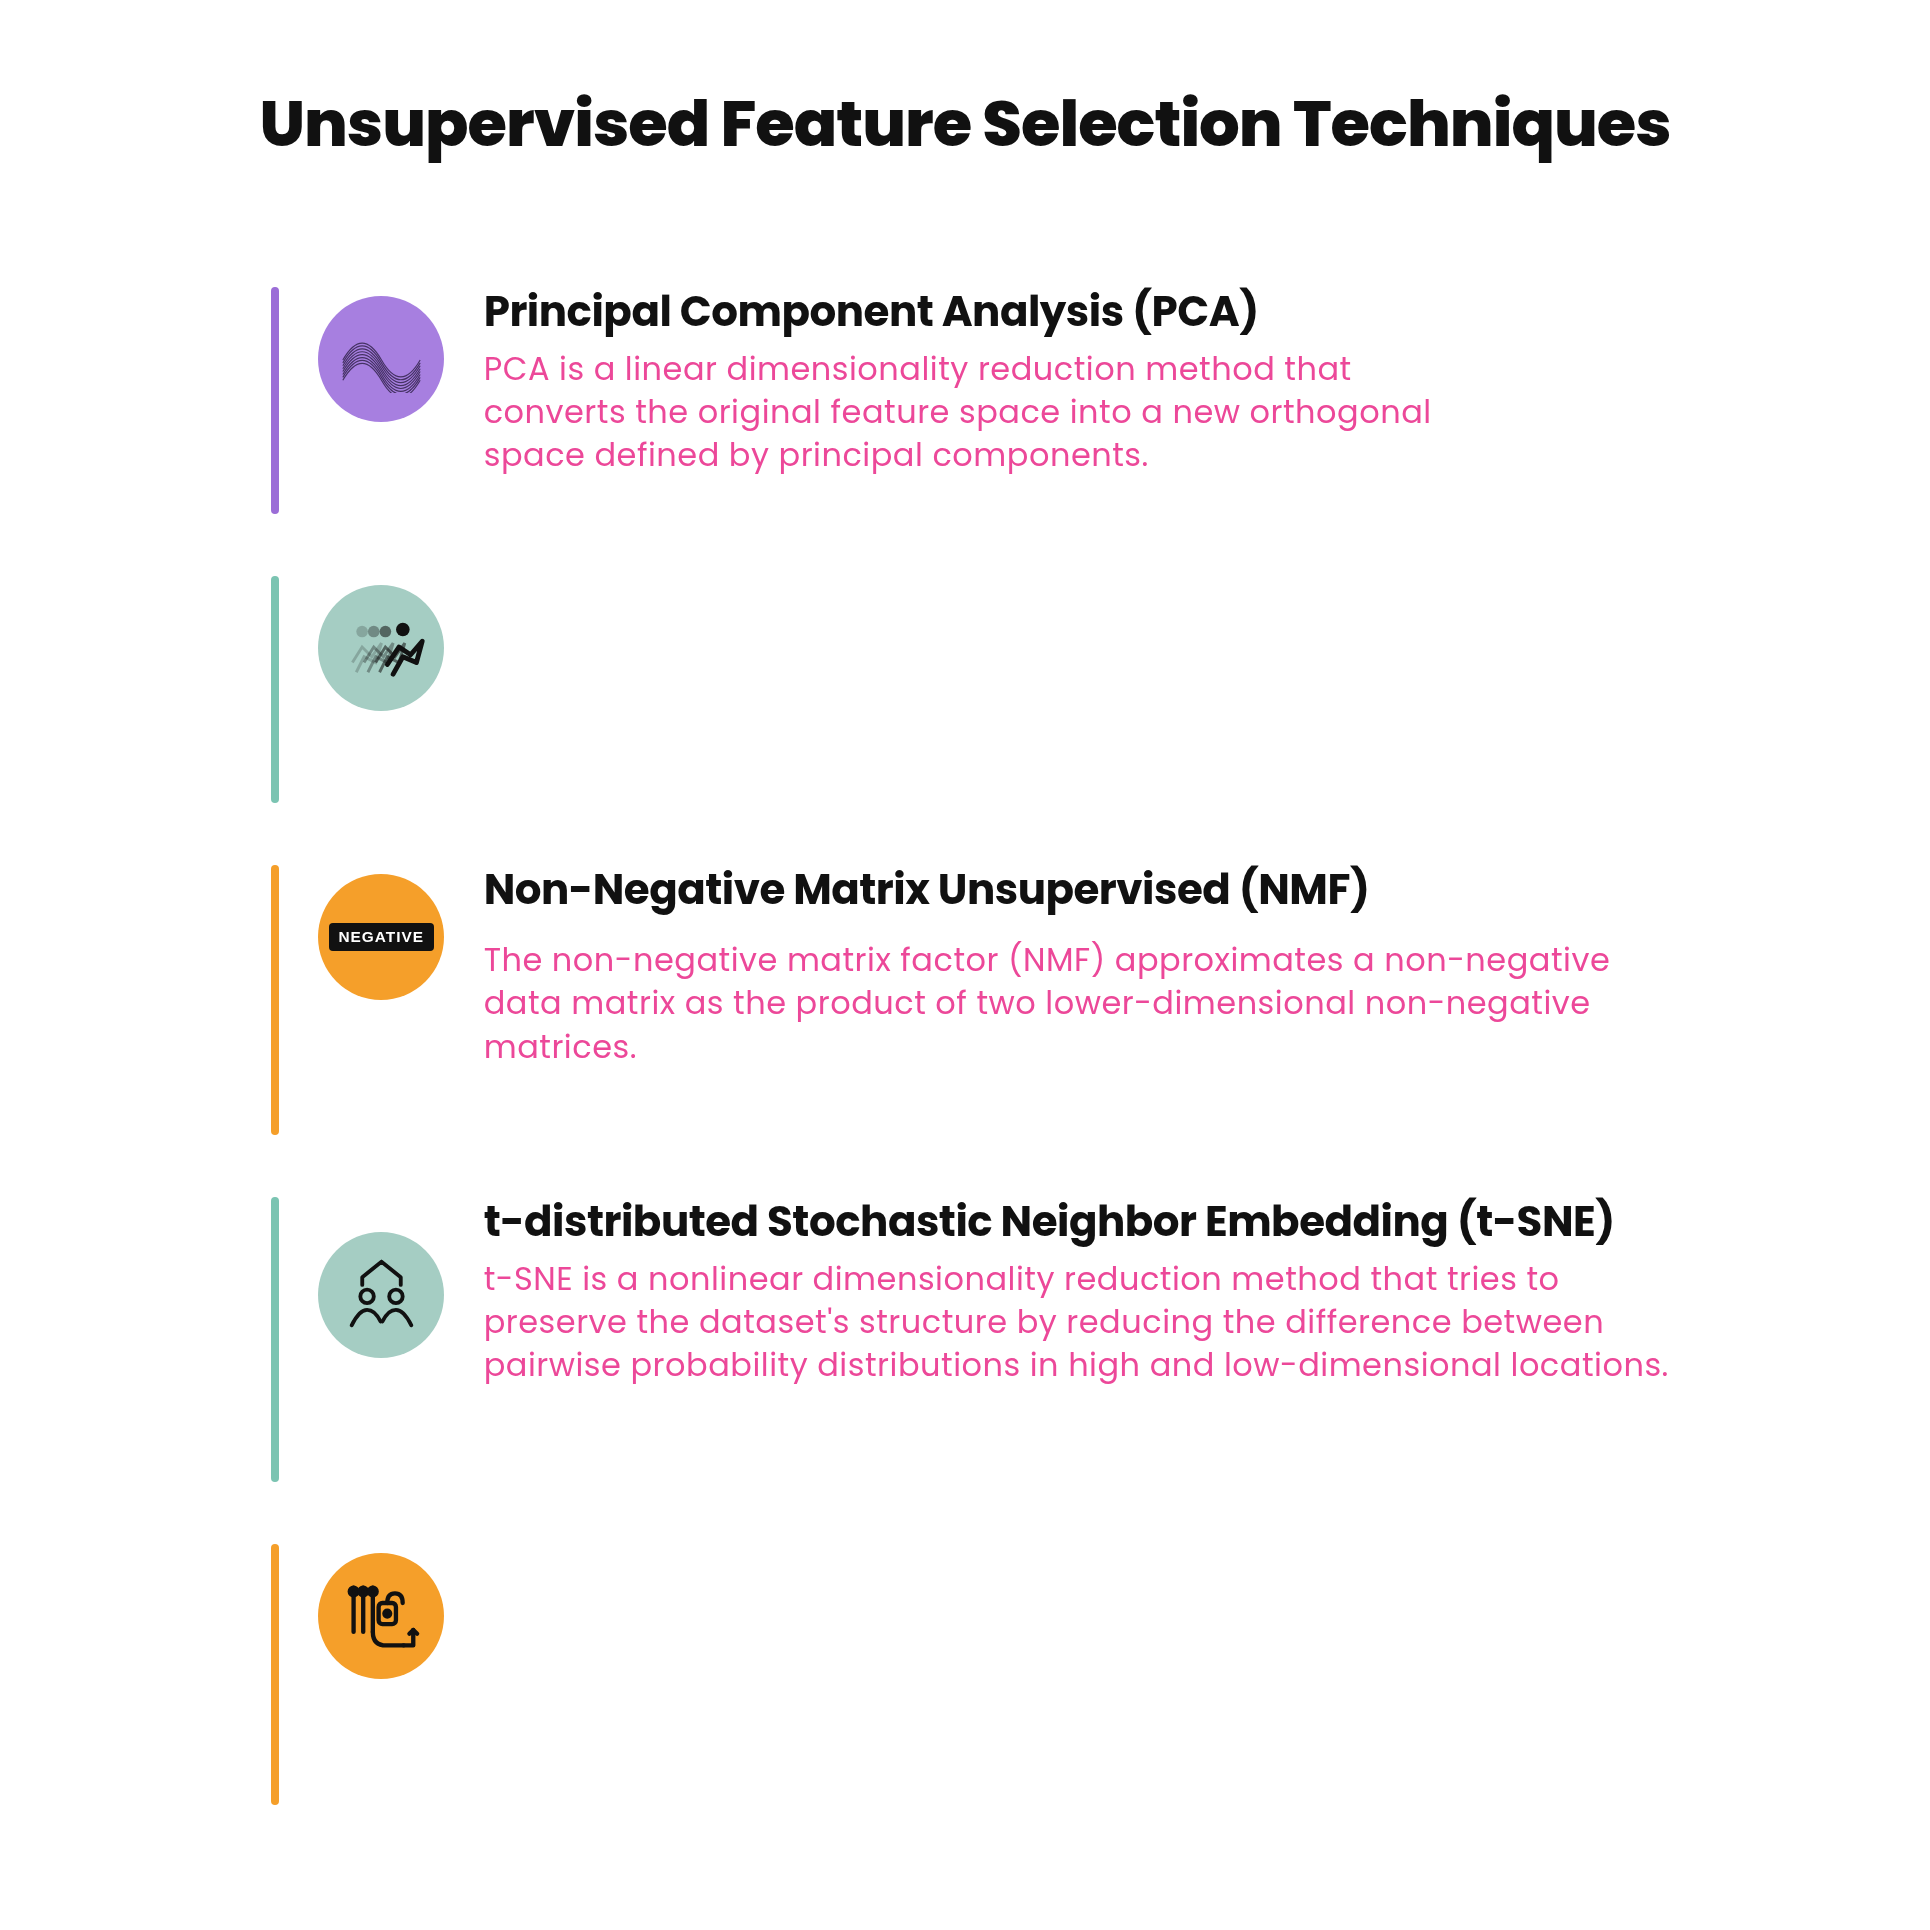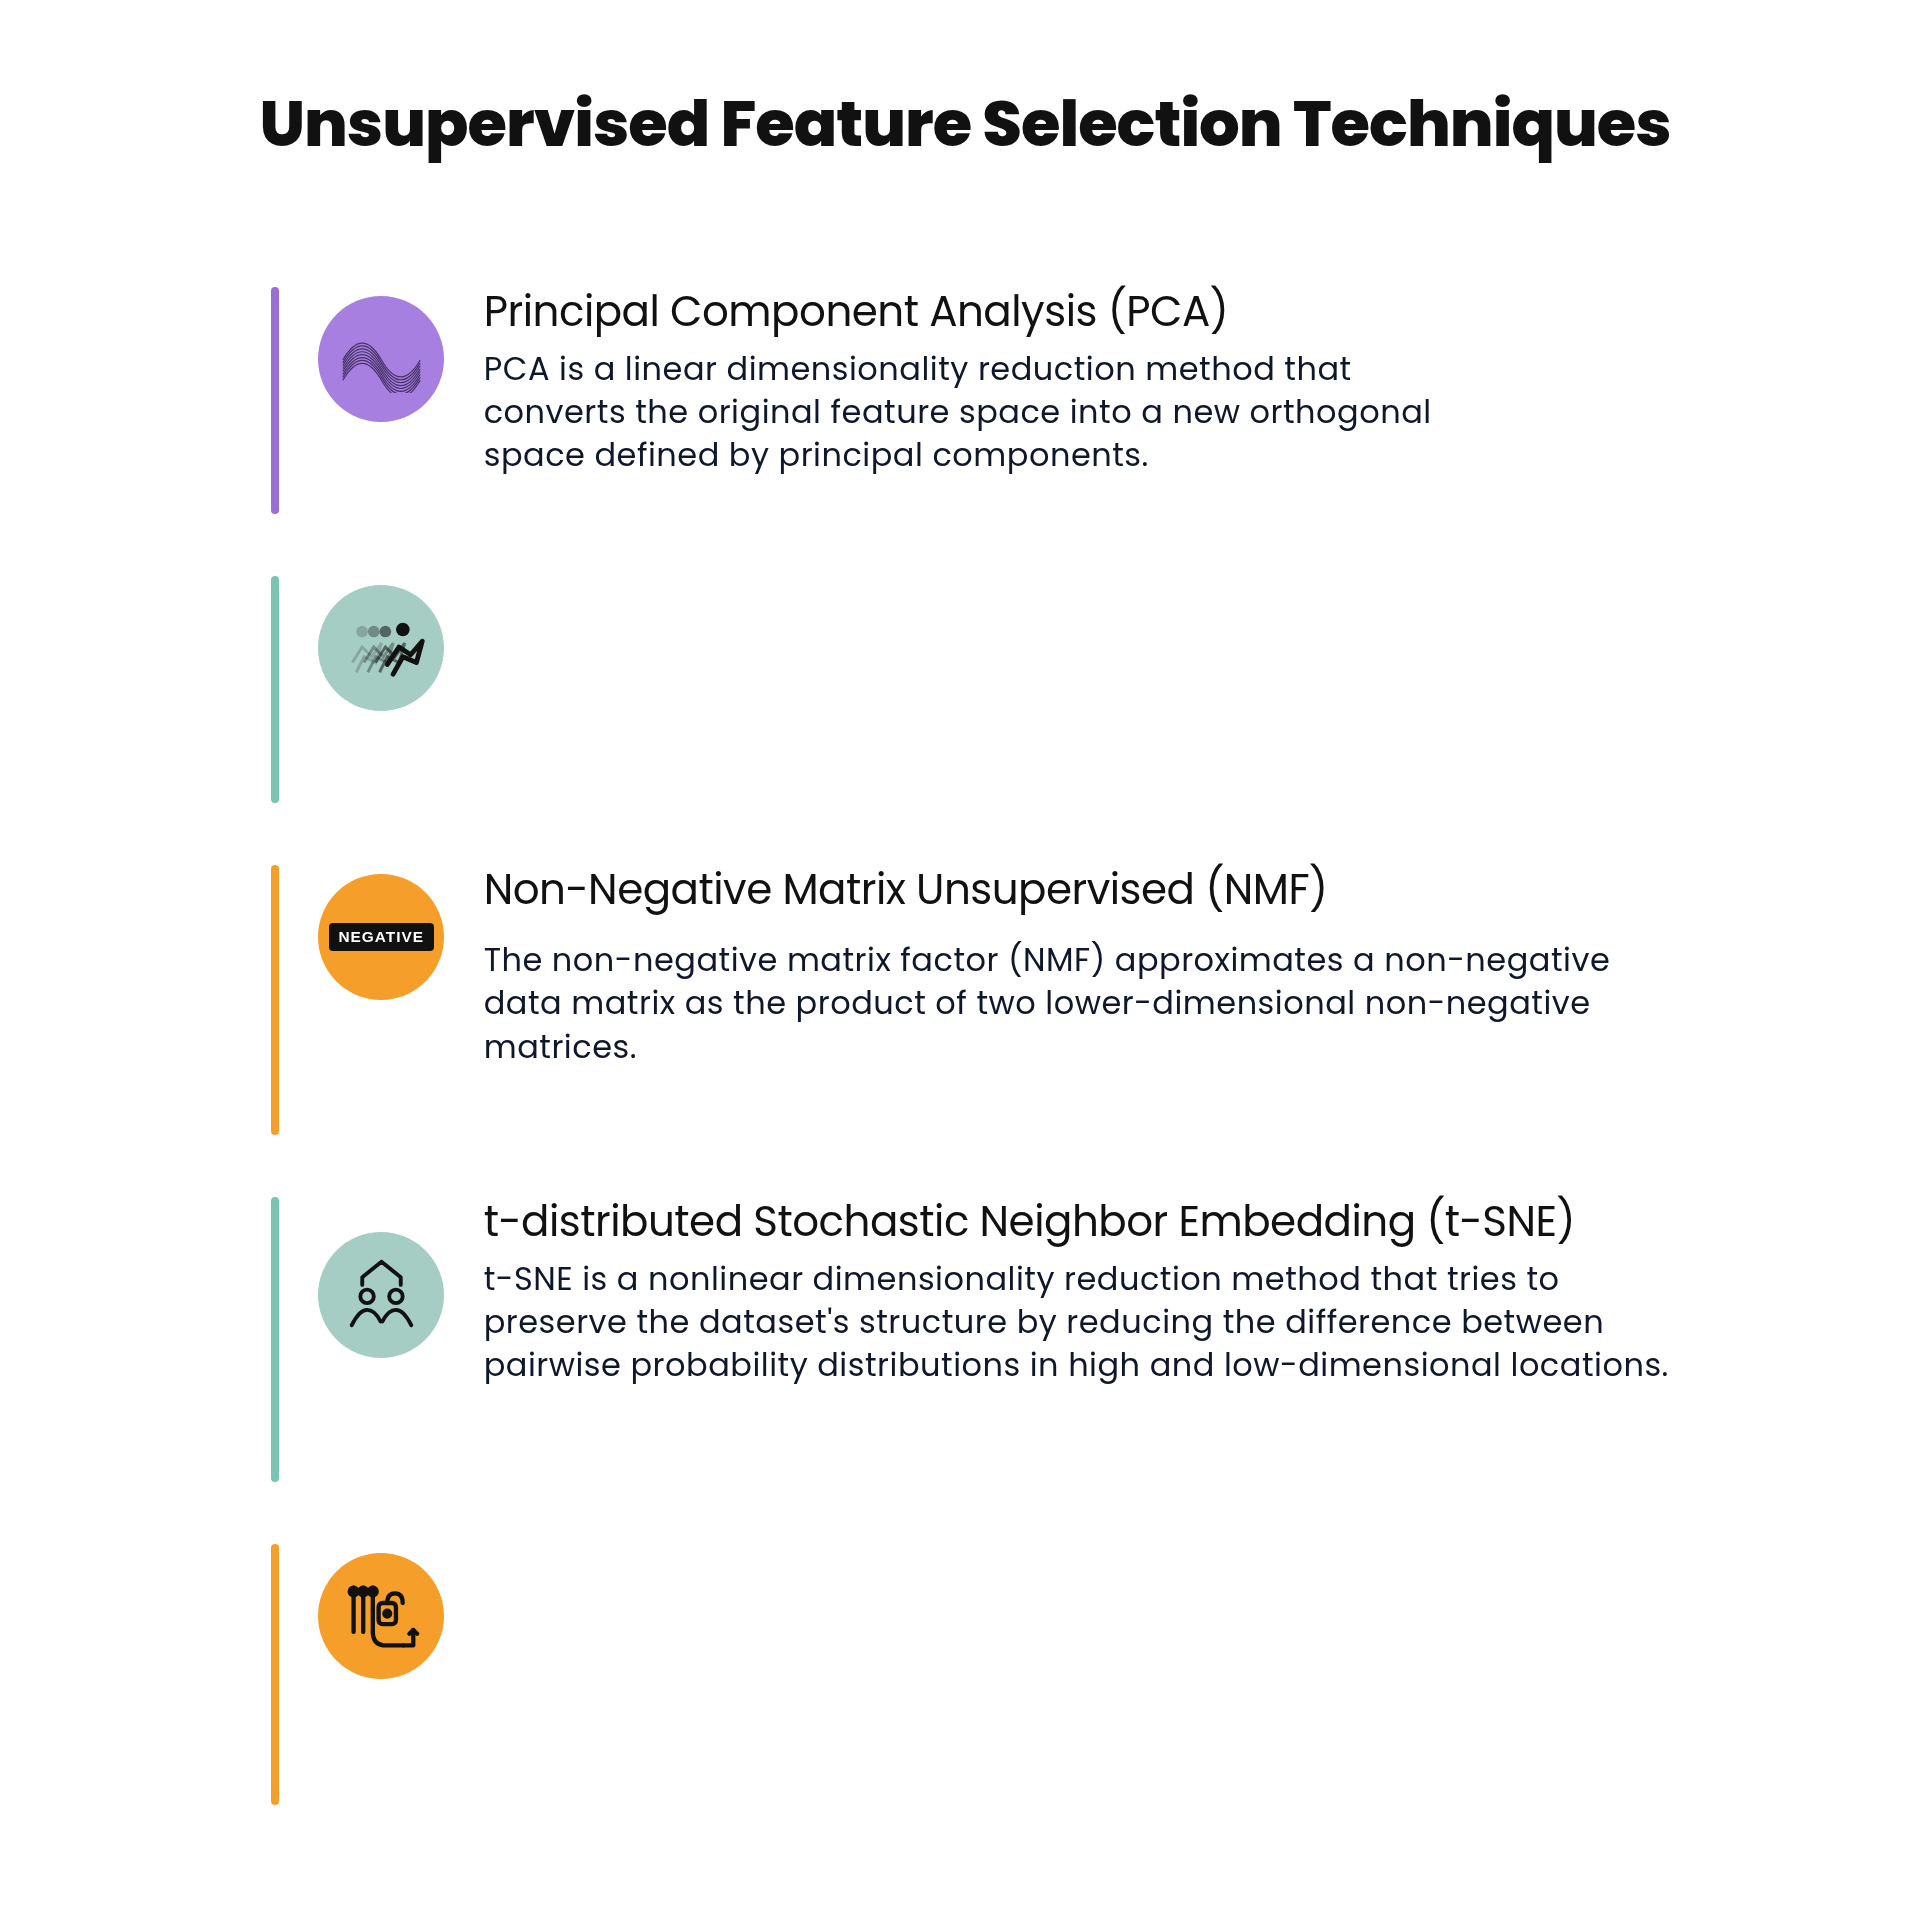--- a/index.html
+++ b/index.html
@@ -43,30 +43,30 @@
     border-radius: 50%;
     display: flex;
     align-items: center;
     justify-content: center;
   }
   .text {
     flex: 1;
     max-width: 1207px;
   }
   .heading {
-    font-weight: 400;
+    font-weight: 700;
     font-size: 42px;
     line-height: 1.2;
     margin-bottom: 9.7px;
     letter-spacing: -0.5px;
   }
   .desc {
     font-size: 32px;
     line-height: 1.35;
-    color: #0f172a;
+    color: #ec4899;
     letter-spacing: 0.5px;
   }
   
   .c-purple { background: #A77FE0; }
   .c-teal   { background: #A5CDC3; }
   .c-orange { background: #F59F2A; }
   .bar-purple { background: #9B6DD7; }
   .bar-teal   { background: #7BC4B2; }
   .bar-orange { background: #F59F2A; }
   .neg-badge {

